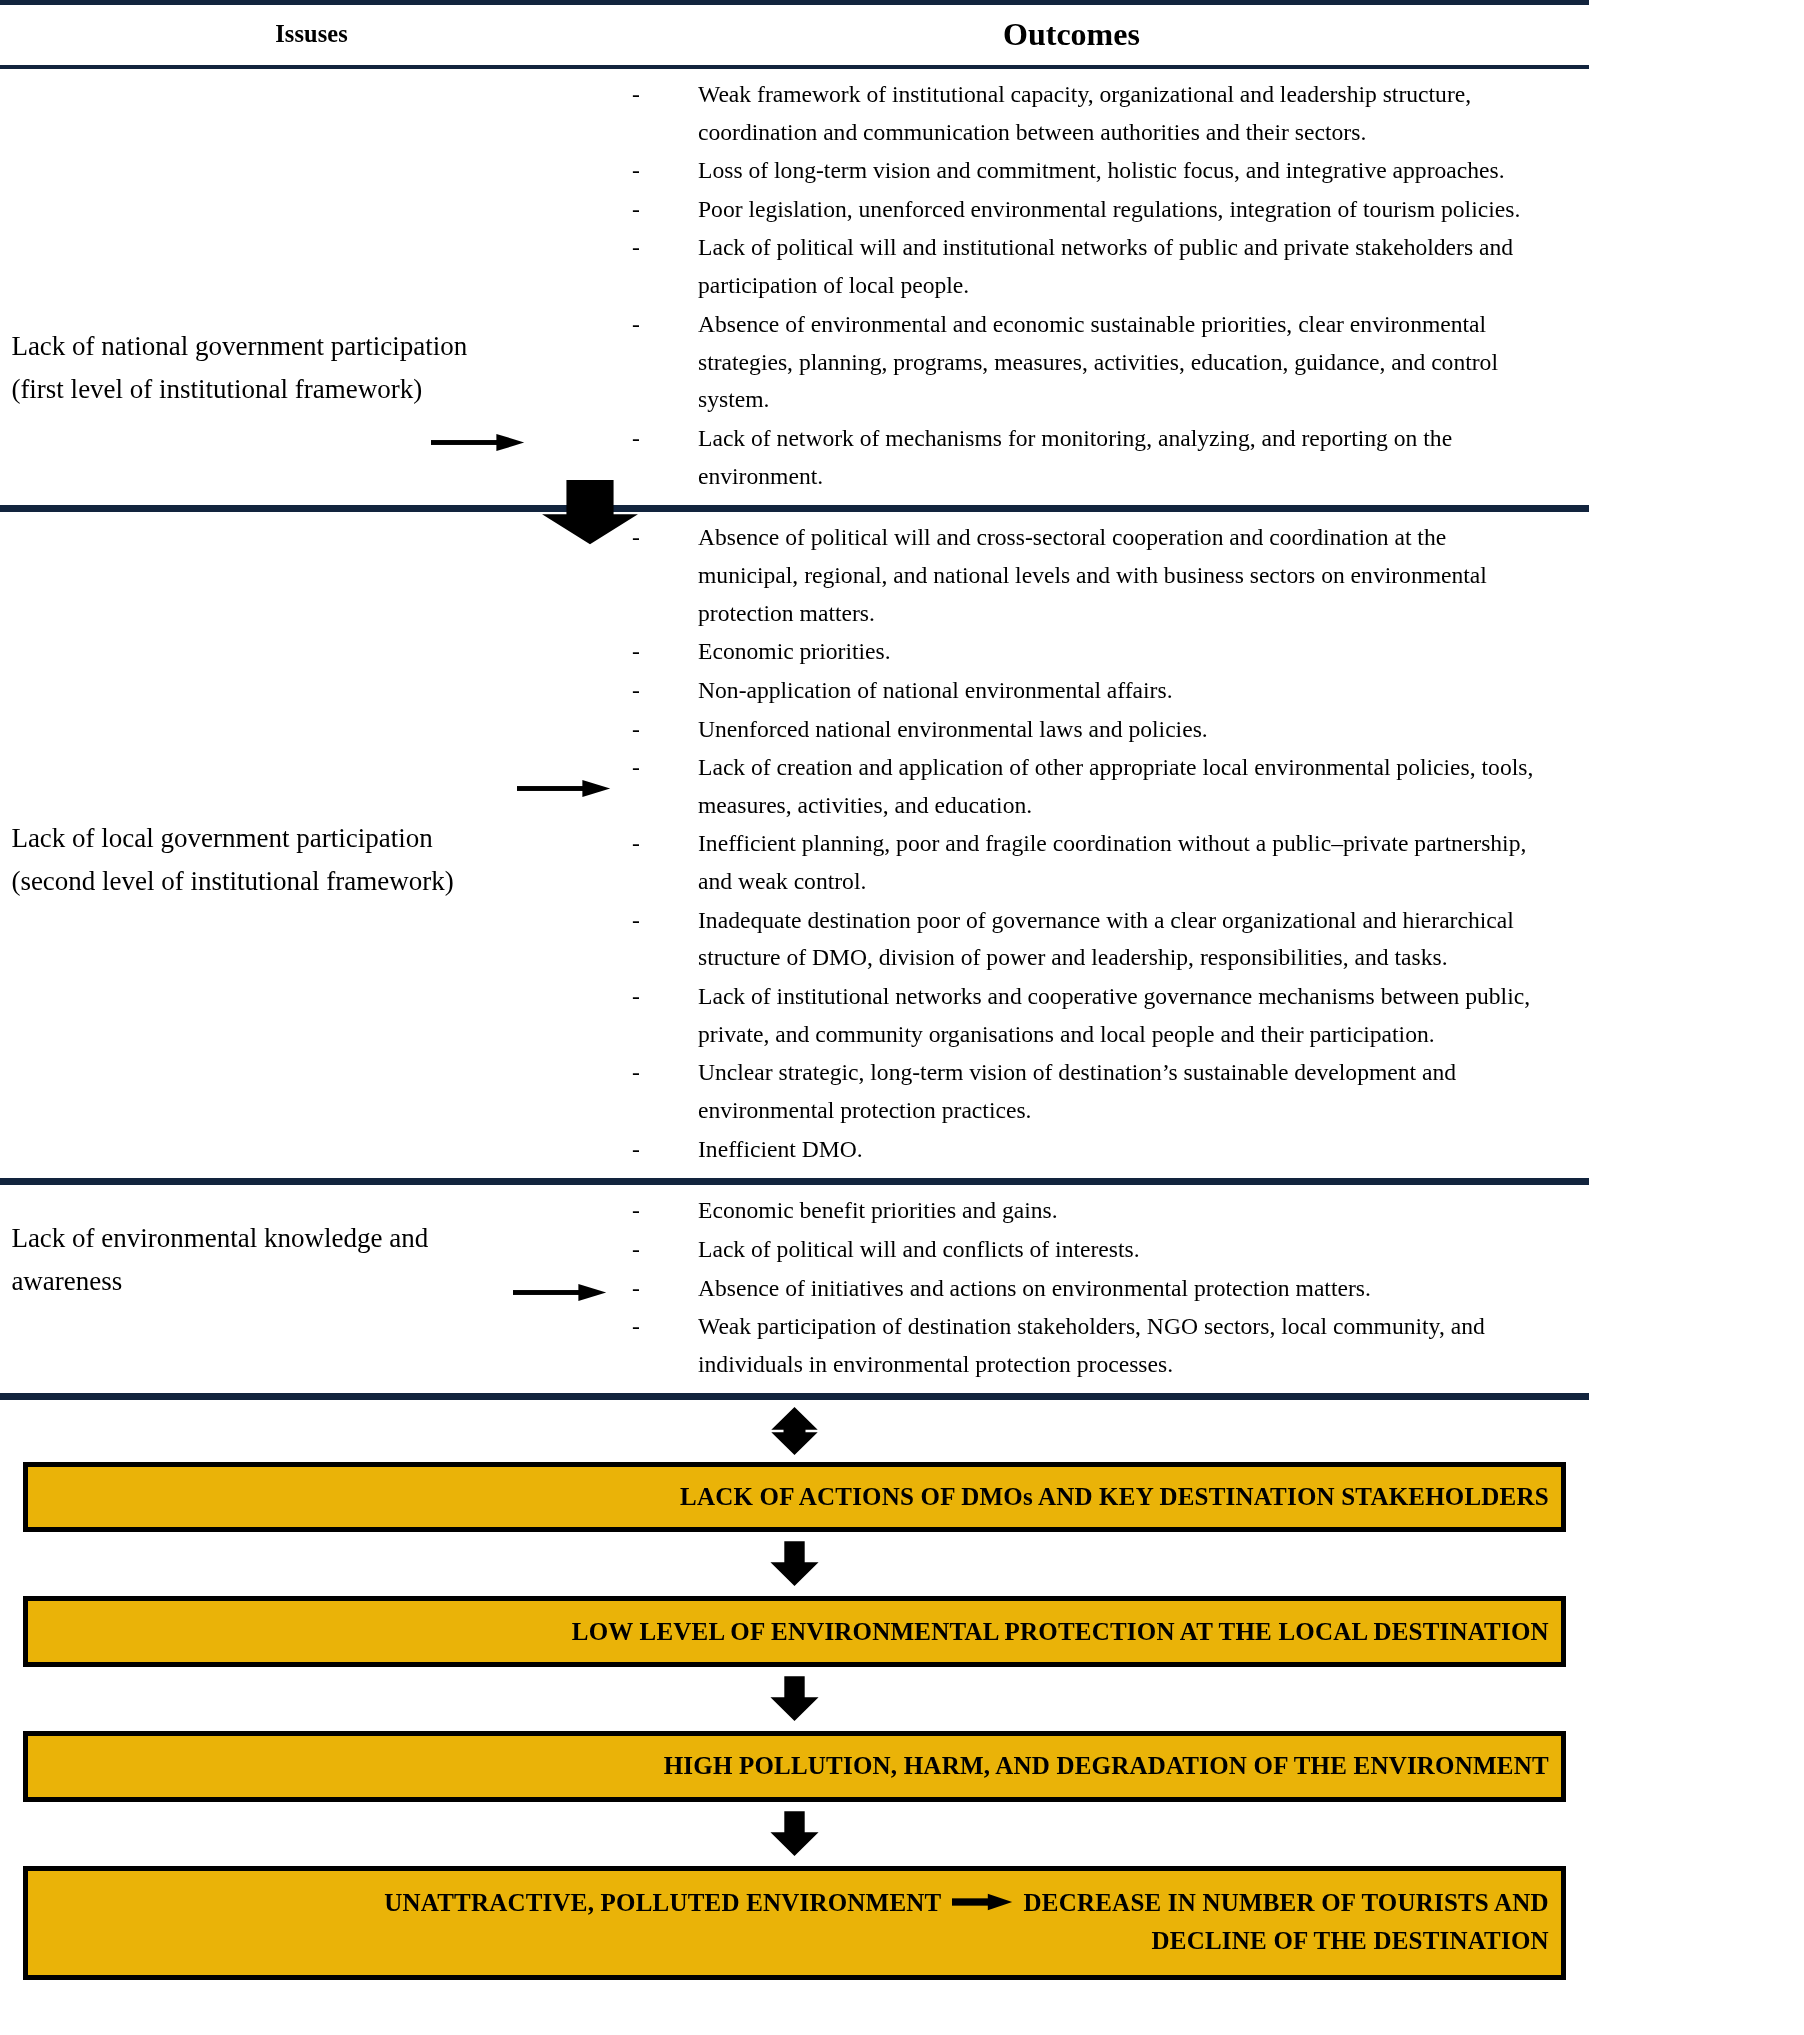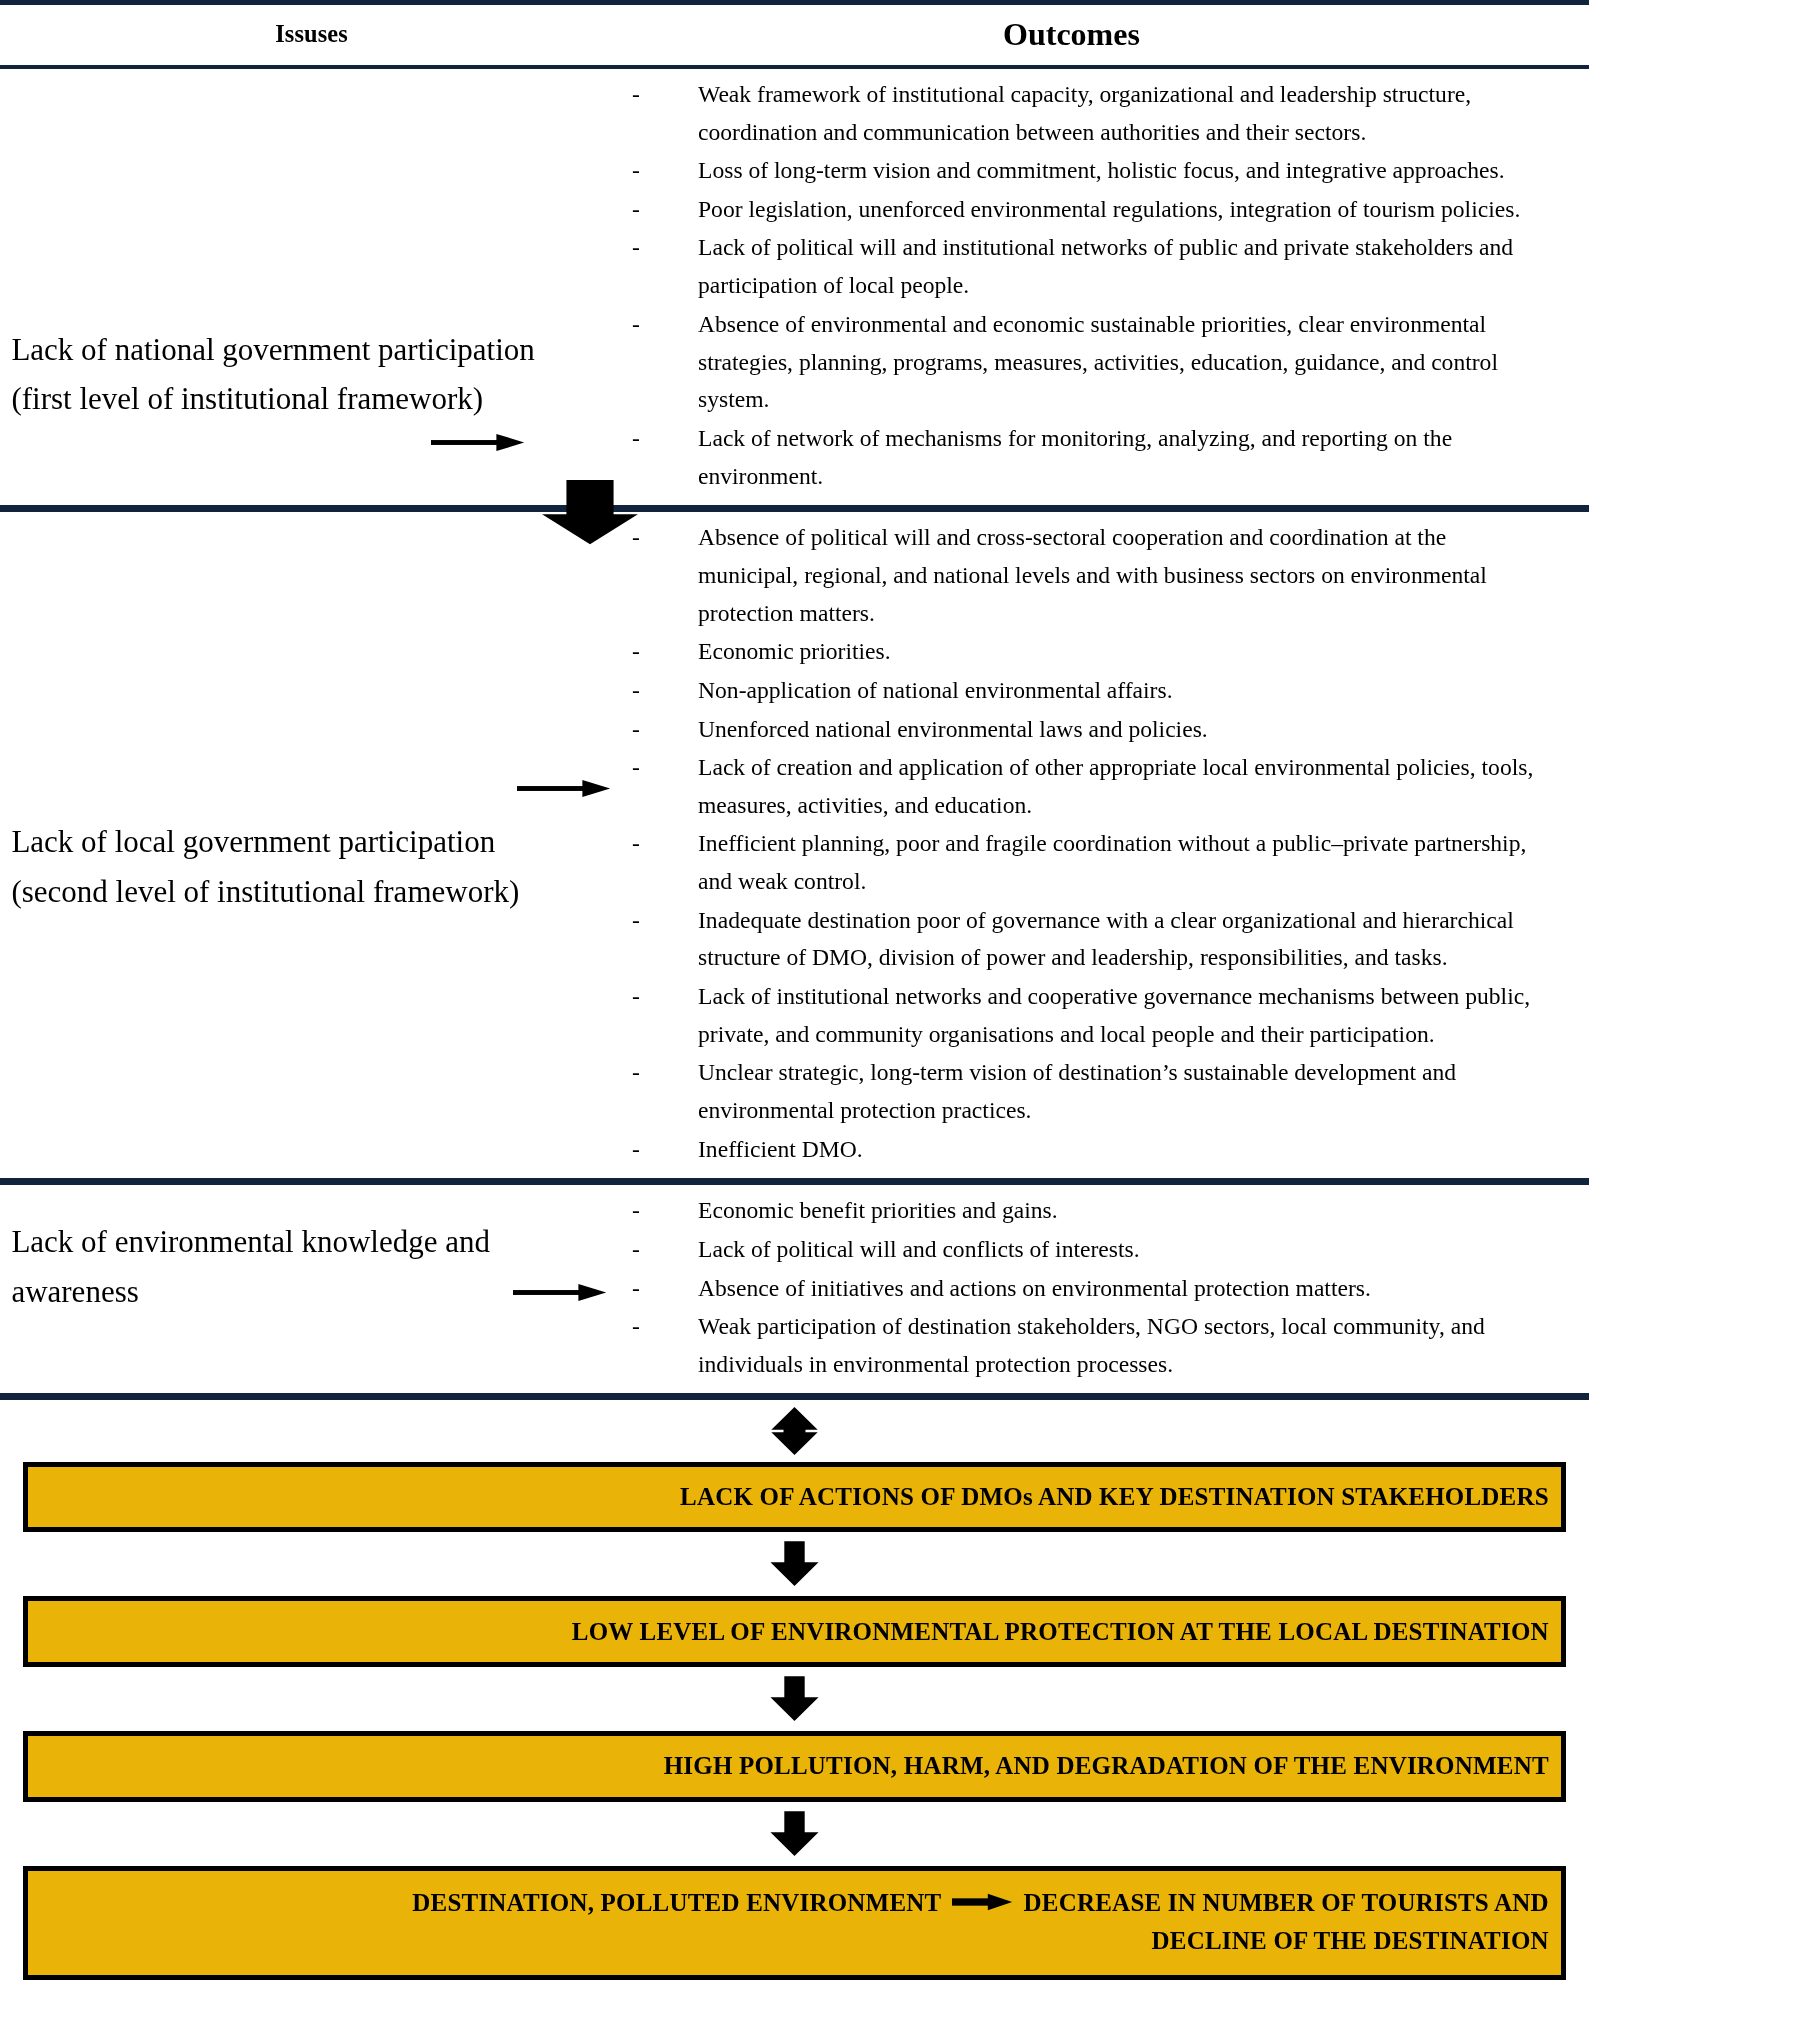--- a/index.html
+++ b/index.html
@@ -49,21 +49,21 @@
 
   
   .sec-row {
     display: flex;
     position: relative;
   }
   .col-issue {
     width: 623px;
     position: relative;
     flex: 0 0 623px;
-    font-size: 31px;
+    font-size: 27px;
     line-height: 1.60;
     text-decoration: underline;
   }
   .issue-text {
     position: absolute;
     left: 11.4px;
     right: 37px;
   }
   .issue-arrow {
     position: absolute;
@@ -278,21 +278,21 @@
 
     <div class="flow-arrow-wrap" style="padding:9px 0 8.1px 0;">
       <span>
         <svg width="53" height="46" viewBox="0 0 130 112" aria-hidden="true">
           <polygon points="40,0 90,0 90,52 124,52 65,110 6,52 40,52" fill="#000"></polygon>
         </svg>
       </span>
     </div>
 
     <div class="flow-box last">
-      <span>DESTINATION, POLLUTED ENVIRONMENT</span><span class="inline-arrow">
+      <span>UNATTRACTIVE, POLLUTED ENVIRONMENT</span><span class="inline-arrow">
         <svg width="61" height="18" viewBox="0 0 150 44" aria-hidden="true">
           <rect x="0" y="13" width="96" height="18" fill="#000"></rect>
           <polygon points="88,2 88,42 148,22" fill="#000"></polygon>
         </svg></span><span>DECREASE IN NUMBER OF TOURISTS AND</span>
       <div>DECLINE OF THE DESTINATION</div>
     </div>
 
   </div>
 
 </div>

